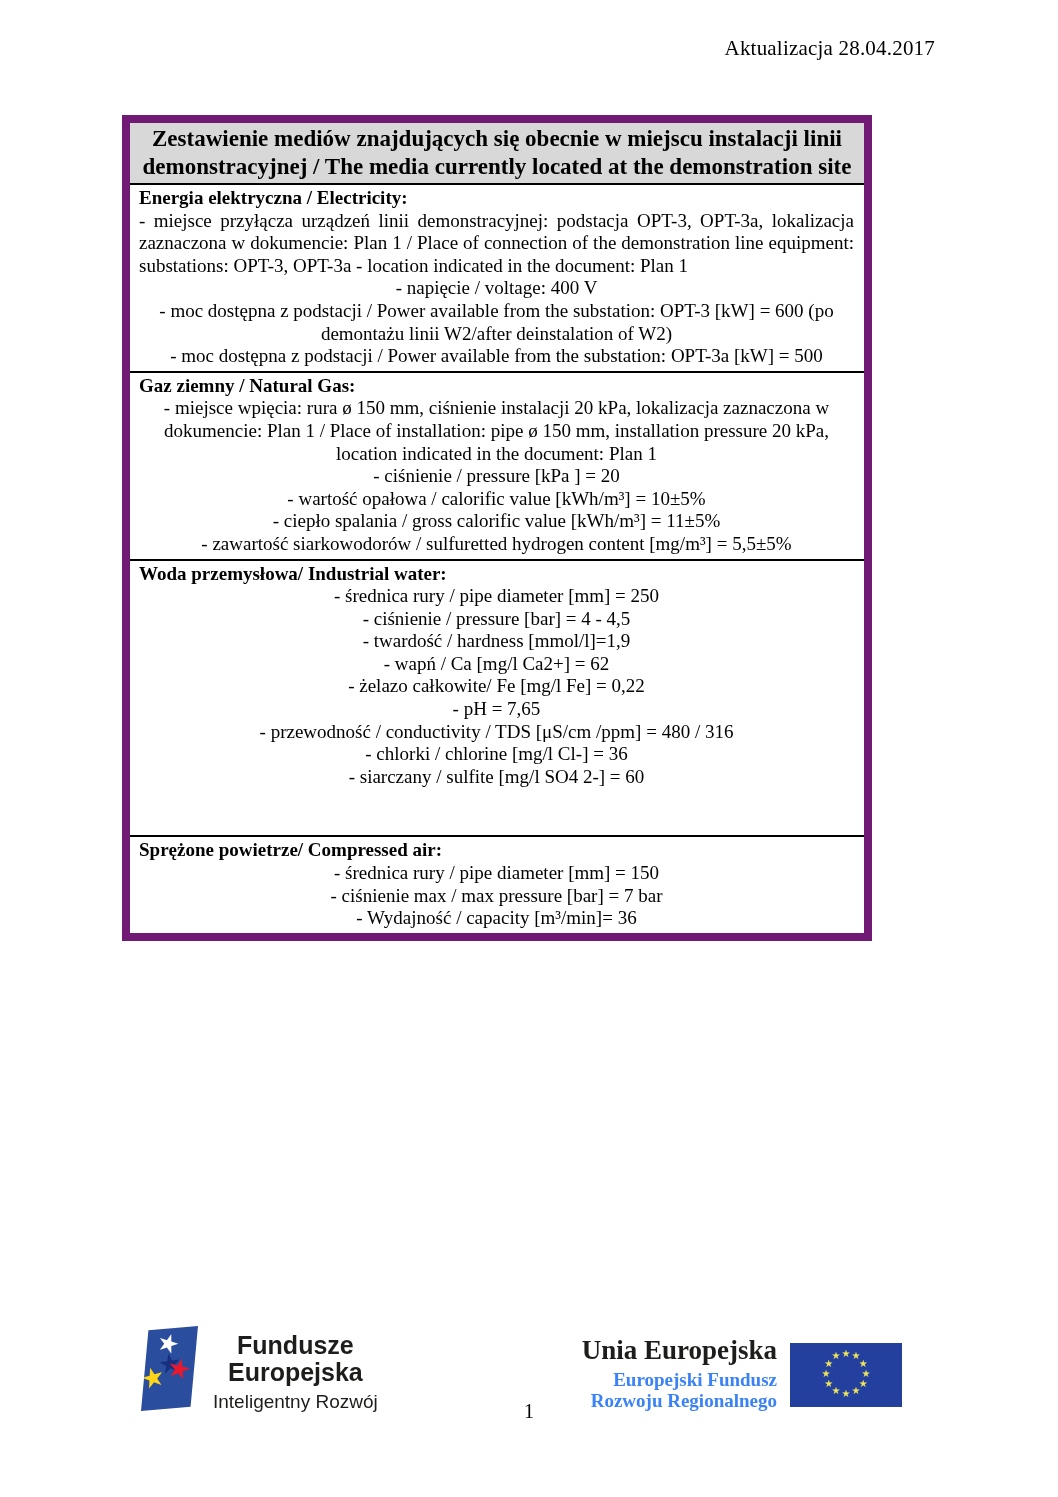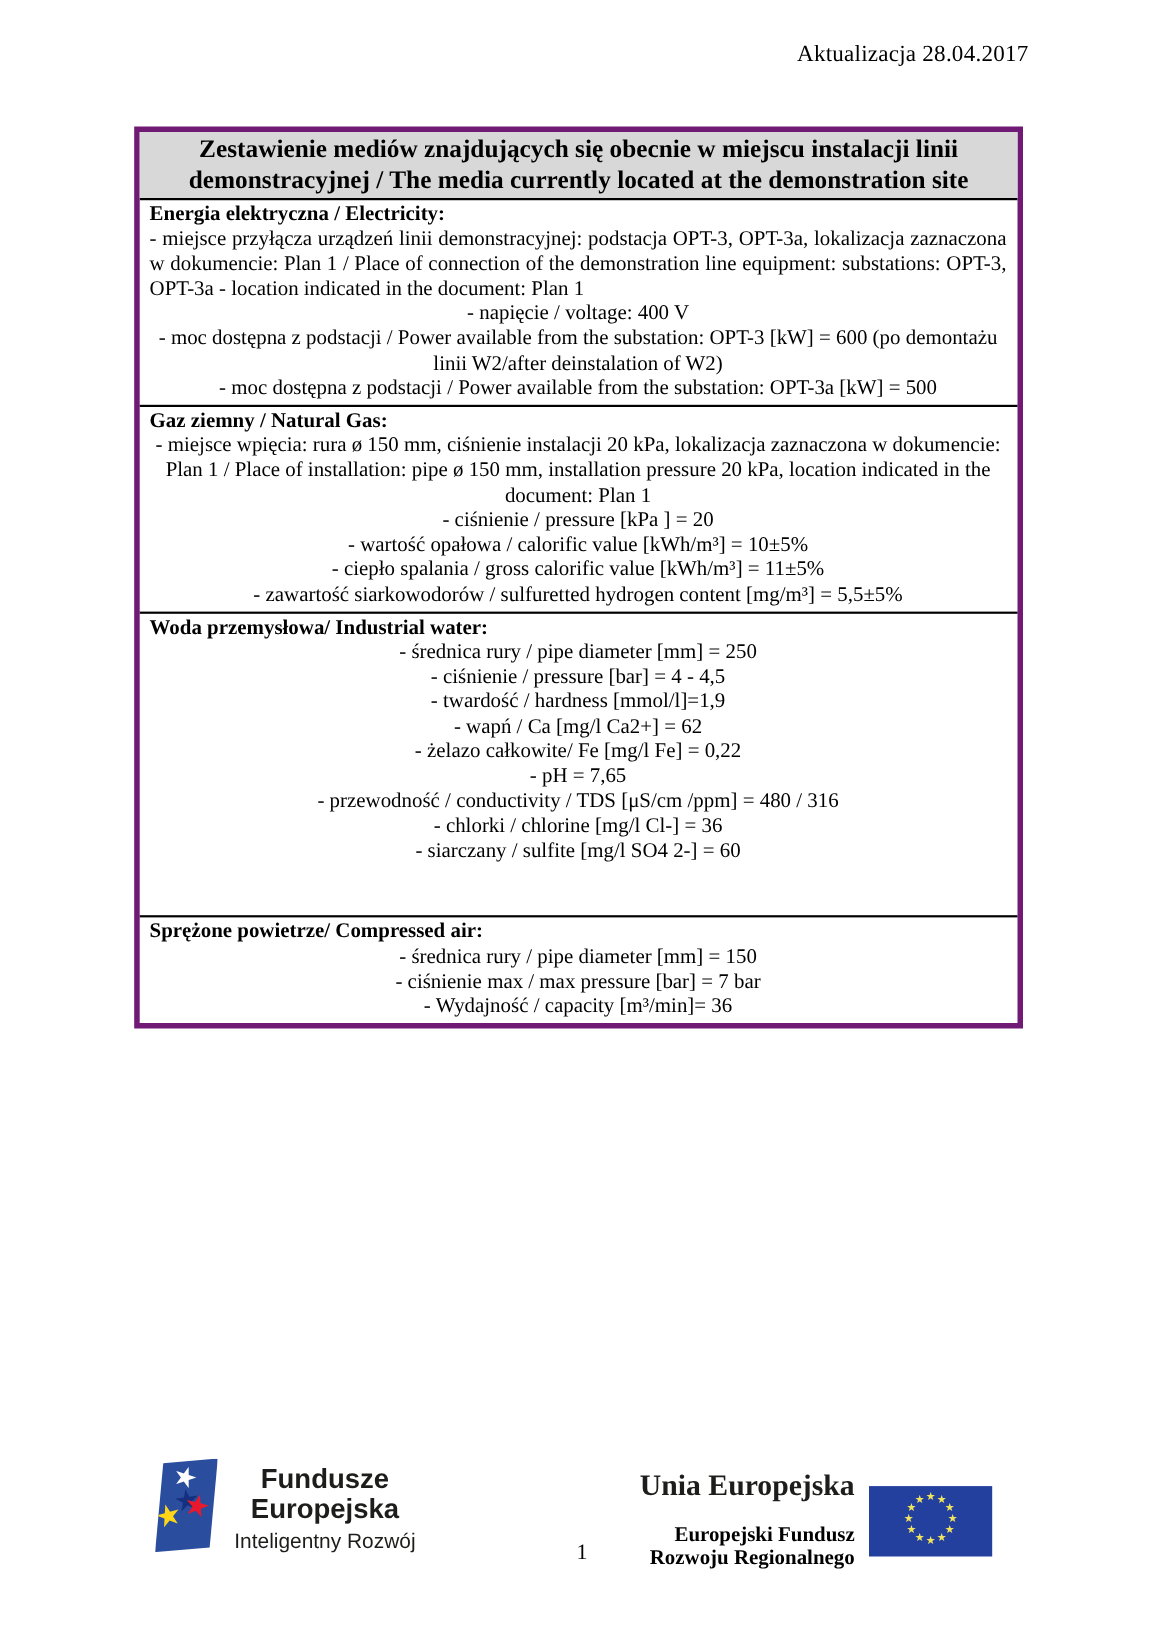--- a/index.html
+++ b/index.html
@@ -6,22 +6,22 @@
   body{
     width:1058px;height:1497px;background:#ffffff;position:relative;
     font-family:"Liberation Serif","DejaVu Serif",serif;color:#000;
     overflow:hidden;
   }
   .update-date{
     position:absolute;top:36px;right:123px;
     font-size:21px;letter-spacing:.2px;
   }
   .media-table{
-    position:absolute;left:122px;top:115px;width:808px;
-    border:5px solid #701a75;box-sizing:border-box;background:#fff;
+    position:absolute;left:122px;top:115px;width:750px;
+    border:8px solid #701a75;box-sizing:border-box;background:#fff;
   }
   .title-row{
     background:#d8d8d8;border-bottom:2px solid #000;
     font-weight:bold;font-size:23px;line-height:28px;text-align:center;
     padding:2px 10px;
   }
   .section{
     border-bottom:2px solid #000;
     padding:2px 10px 3px 9px;
     font-size:19px;line-height:22.6px;
@@ -42,21 +42,21 @@
   .fe-star-navy{color:#16307f;font-size:27px;left:17px;top:25px;transform:rotate(-8deg);}
   .fe-star-yellow{color:#ffd617;font-size:27px;left:0px;top:39px;transform:rotate(-15deg);}
   .fe-star-red{color:#e8192c;font-size:27px;left:26px;top:30px;transform:rotate(14deg);}
   .fe-text{margin-left:15px;padding-top:6px;}
   .fe-title{font-weight:bold;font-size:25px;line-height:27px;color:#1d1d1b;text-align:center;}
   .fe-sub{font-size:19px;color:#1d1d1b;margin-top:5px;}
   .eu-logo{position:absolute;right:156px;top:8px;display:flex;align-items:center;
     font-family:Liberation Serif, serif;}
   .eu-text{text-align:right;margin-right:13px;padding-top:2px;}
   .eu-title{font-weight:bold;font-size:27px;line-height:29px;color:#1d1d1b;}
-  .eu-sub{font-weight:bold;font-size:19px;line-height:21px;color:#000000;margin-top:20px;}
+  .eu-sub{font-weight:bold;font-size:19px;line-height:21px;color:#3b82f6;margin-top:4px;}
   .eu-flag{position:relative;width:112px;height:64px;background:#24409f;flex:0 0 auto;margin-top:4px;}
   .eu-star{position:absolute;color:#efe45c;font-size:10px;line-height:10px;width:10px;text-align:center;}
   .page-number{
     position:absolute;top:1400px;left:0;width:1058px;text-align:center;
     font-size:20px;
   }
 </style>
 </head>
 <body>
 

